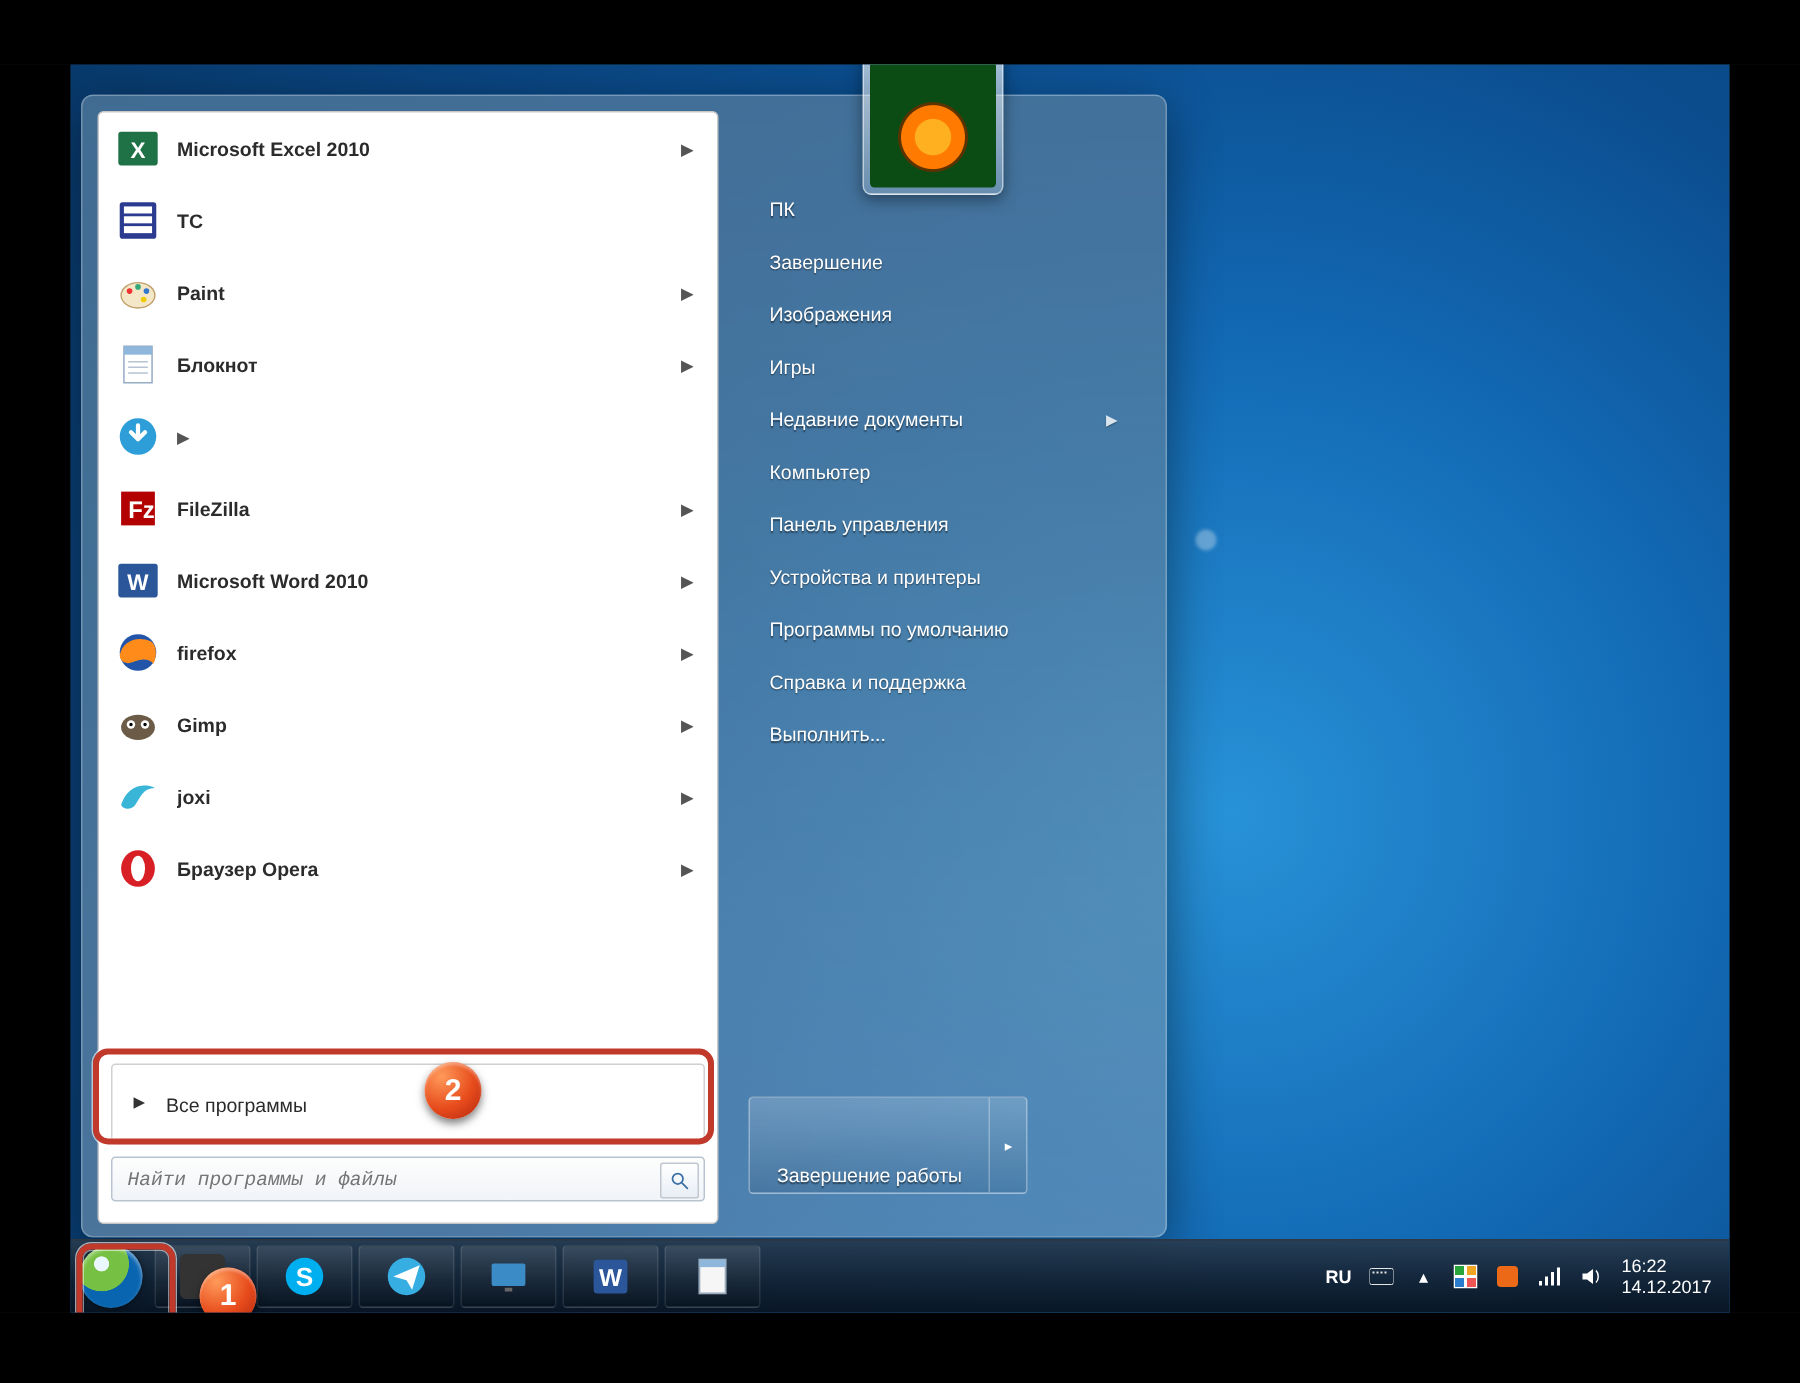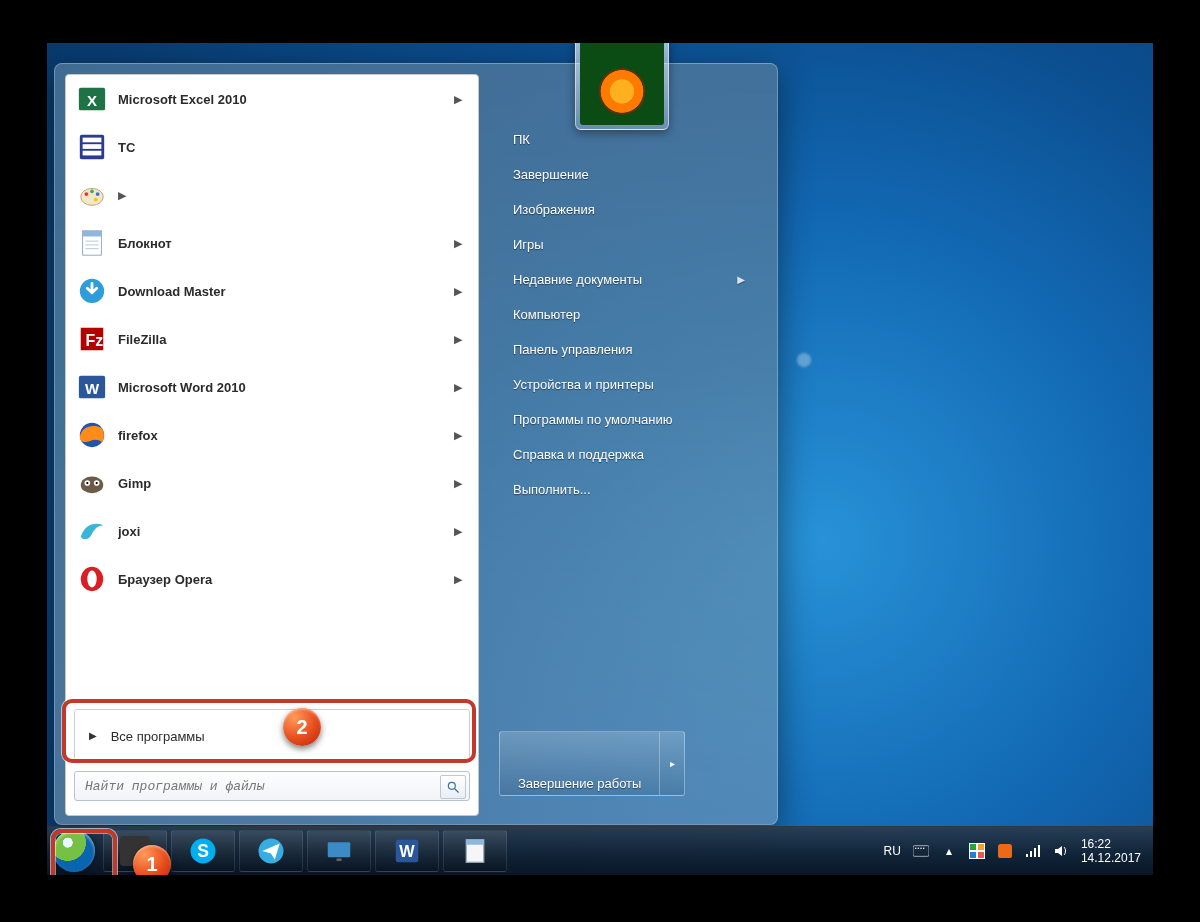--- a/index.html
+++ b/index.html
@@ -125,21 +125,21 @@
   }
   .tb-item {
     width:62px; height:40px; margin:0 2px; border-radius:3px;
     background: linear-gradient(to bottom, rgba(255,255,255,0.1), rgba(0,0,0,0.15));
     display:flex; align-items:center; justify-content:center;
     border:1px solid rgba(255,255,255,0.1);
   }
   .tb-item svg, .tb-item .ico { width:30px; height:30px; }
 
   .systray { margin-left:auto; display:flex; align-items:center; gap:12px; padding:0 8px; color:#fff; font-size:12px; }
-  .systray .lang { font-weight:400;margin-left:22px; }
+  .systray .lang { font-weight:700;margin-left:22px; }
   .systray .clock { text-align:left; line-height:14px; padding-right:4px;}
   .tray-ico { width:16px; height:16px; display:inline-flex; align-items:center; justify-content:center; }
 
   
   .callout-ring {
     position:absolute; border:4px solid var(--callout); border-radius:10px;
     box-shadow:0 0 0 1px rgba(255,255,255,0.6), inset 0 0 0 1px rgba(255,255,255,0.5);
   }
   .callout-badge {
     position:absolute; width:38px; height:38px; border-radius:50%;
@@ -193,20 +193,21 @@
             <div class="prog-item">
               <span class="prog-ico">
                 <svg viewBox="0 0 32 32">
                   <ellipse cx="16" cy="18" rx="12" ry="9" fill="#f4e7c8" stroke="#bfa06a"></ellipse>
                   <circle cx="10" cy="15" r="2" fill="#e33"></circle>
                   <circle cx="16" cy="12" r="2" fill="#3a7"></circle>
                   <circle cx="22" cy="15" r="2" fill="#37c"></circle>
                   <circle cx="20" cy="21" r="2" fill="#ec0"></circle>
                 </svg>
               </span>
+              <span class="prog-label">Paint</span>
               <span class="prog-arrow">▶</span>
             </div>
             <div class="prog-item">
               <span class="prog-ico">
                 <svg viewBox="0 0 32 32">
                   <rect x="6" y="3" width="20" height="26" fill="#fff" stroke="#8fa6c0"></rect>
                   <rect x="6" y="3" width="20" height="6" fill="#8fb7dc"></rect>
                   <line x1="9" y1="14" x2="23" y2="14" stroke="#b6c3d2"></line>
                   <line x1="9" y1="18" x2="23" y2="18" stroke="#b6c3d2"></line>
                   <line x1="9" y1="22" x2="23" y2="22" stroke="#b6c3d2"></line>
@@ -215,21 +216,20 @@
               <span class="prog-label">Блокнот</span>
               <span class="prog-arrow">▶</span>
             </div>
             <div class="prog-item">
               <span class="prog-ico">
                 <svg viewBox="0 0 32 32">
                   <circle cx="16" cy="16" r="13" fill="#2e9ed8"></circle>
                   <path d="M16 8v10m0 0l-5-5m5 5l5-5" stroke="#fff" stroke-width="3" fill="none" stroke-linecap="round"></path>
                 </svg>
               </span>
-              <span class="prog-label">Download Master</span>
               <span class="prog-arrow">▶</span>
             </div>
             <div class="prog-item">
               <span class="prog-ico">
                 <svg viewBox="0 0 32 32">
                   <rect x="4" y="4" width="24" height="24" fill="#b30000"></rect>
                   <text x="9" y="23" font-size="17" font-weight="700" fill="#fff">Fz</text>
                 </svg>
               </span>
               <span class="prog-label">FileZilla</span>

